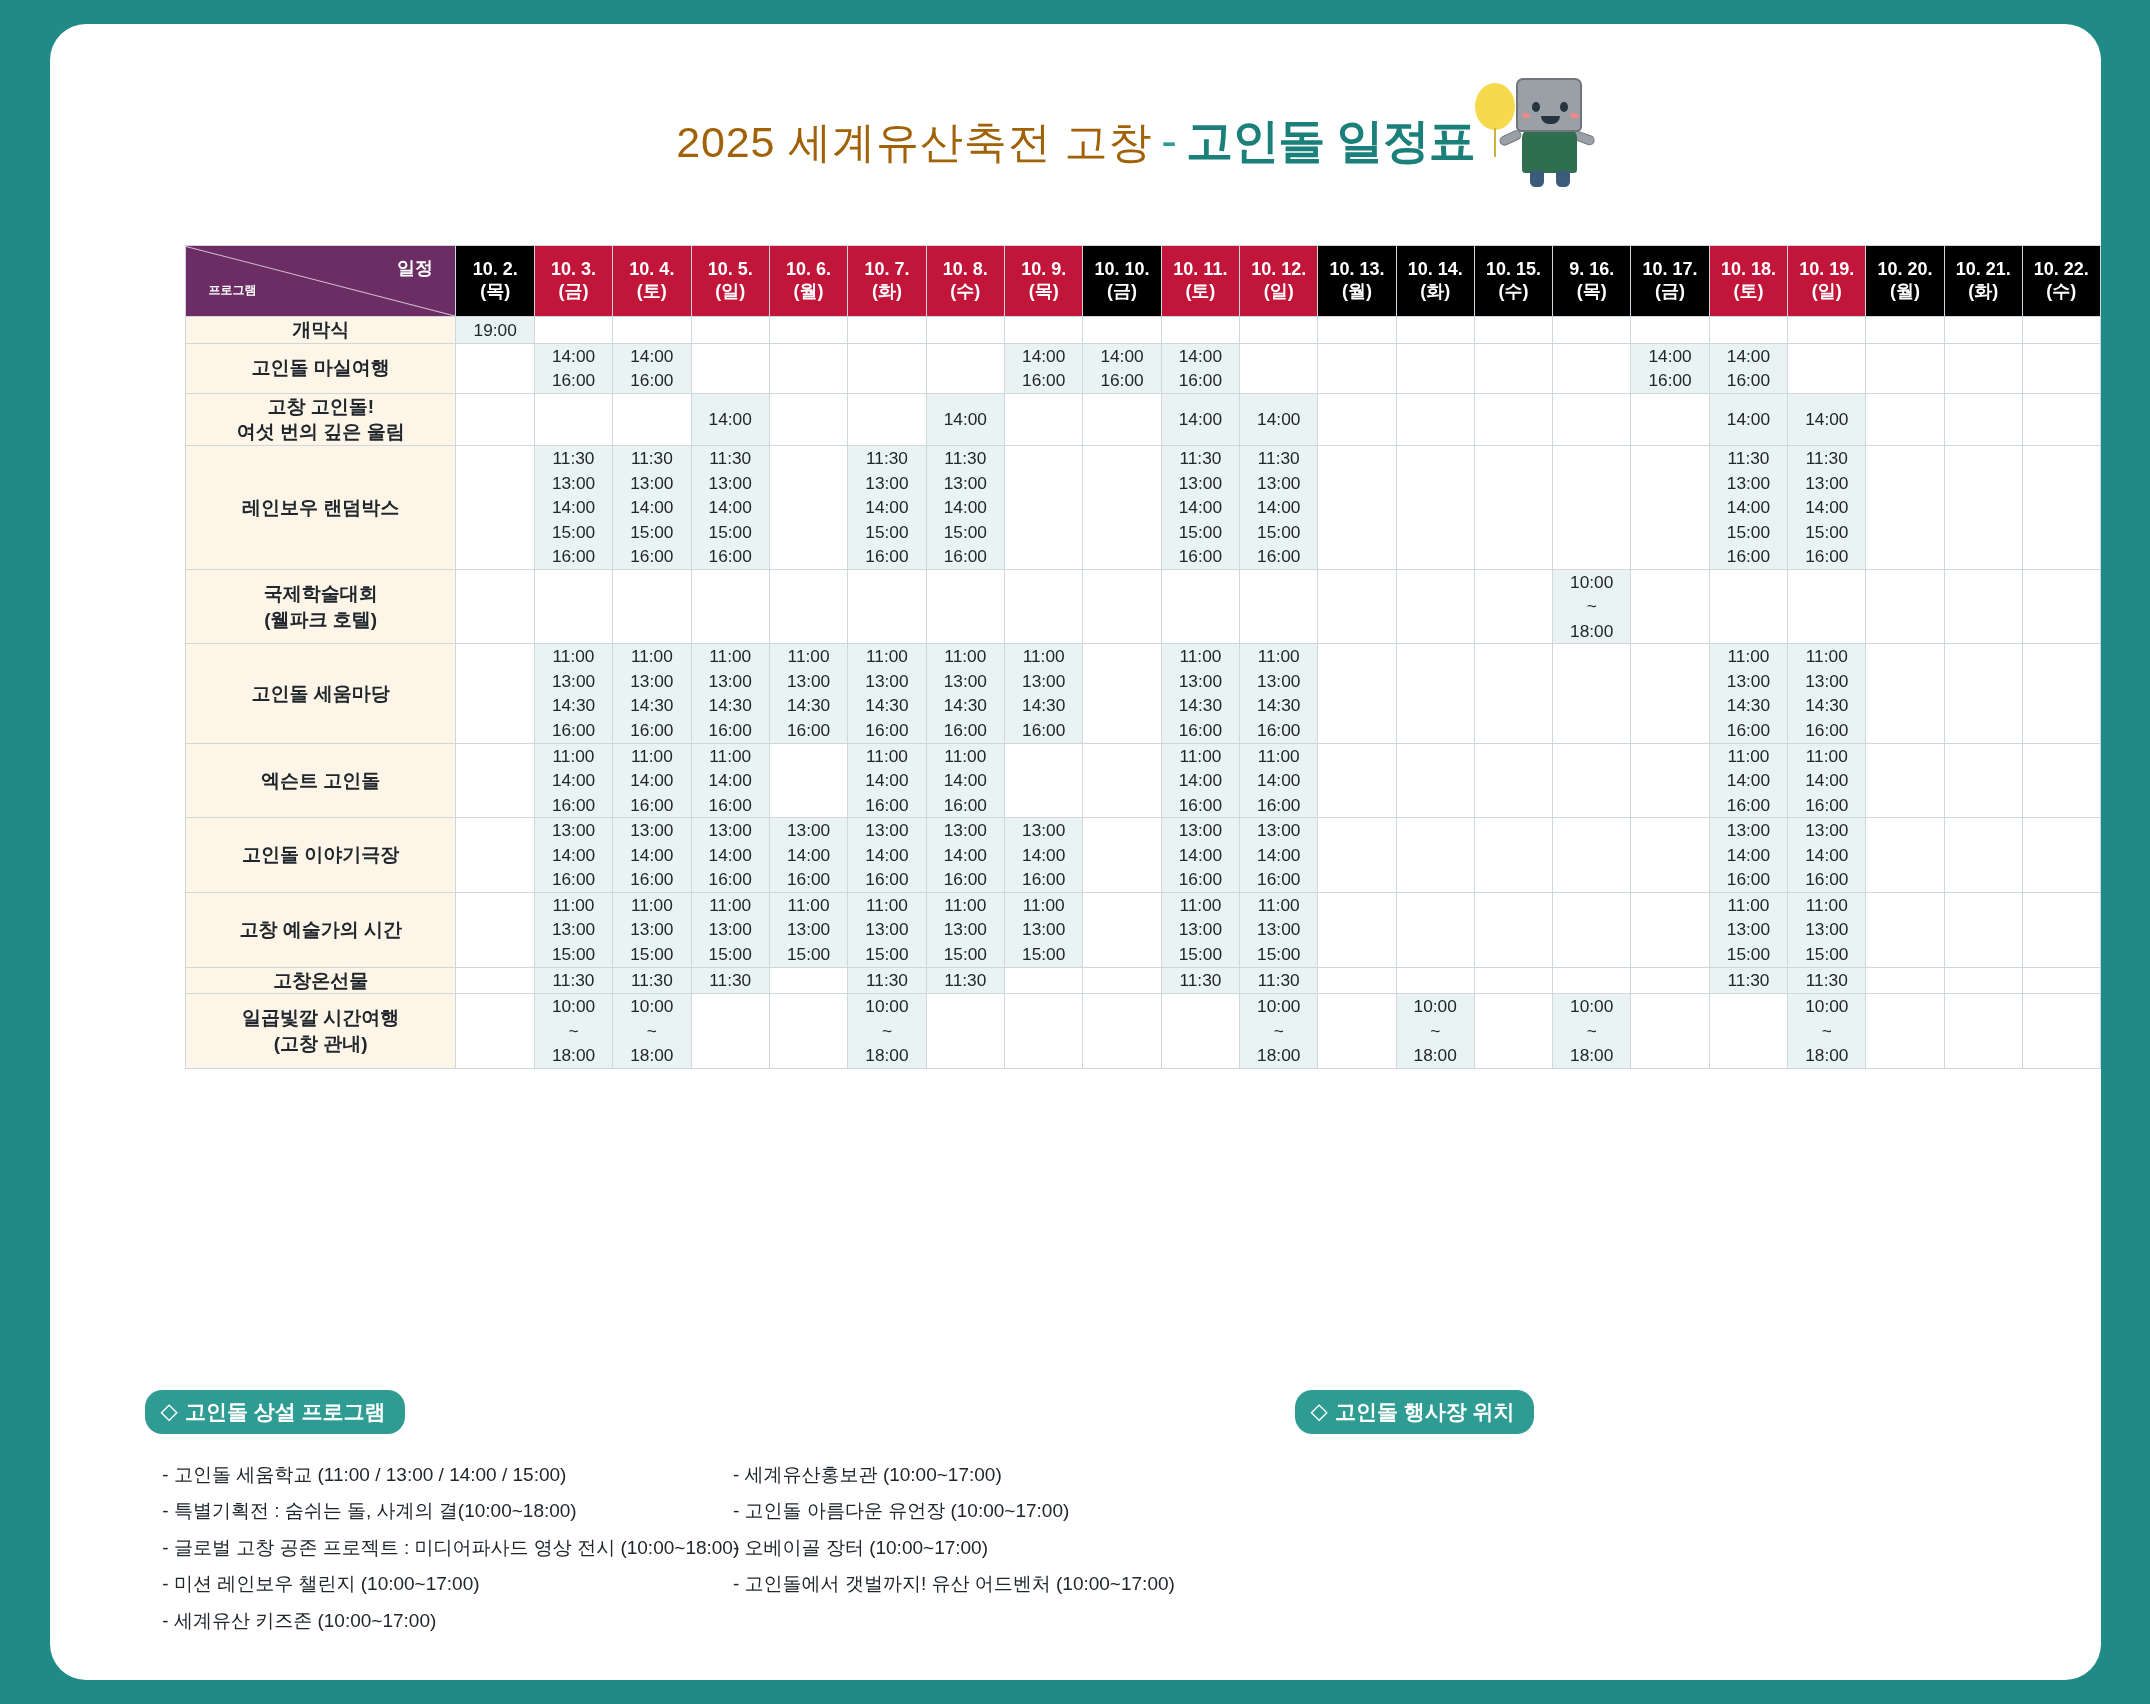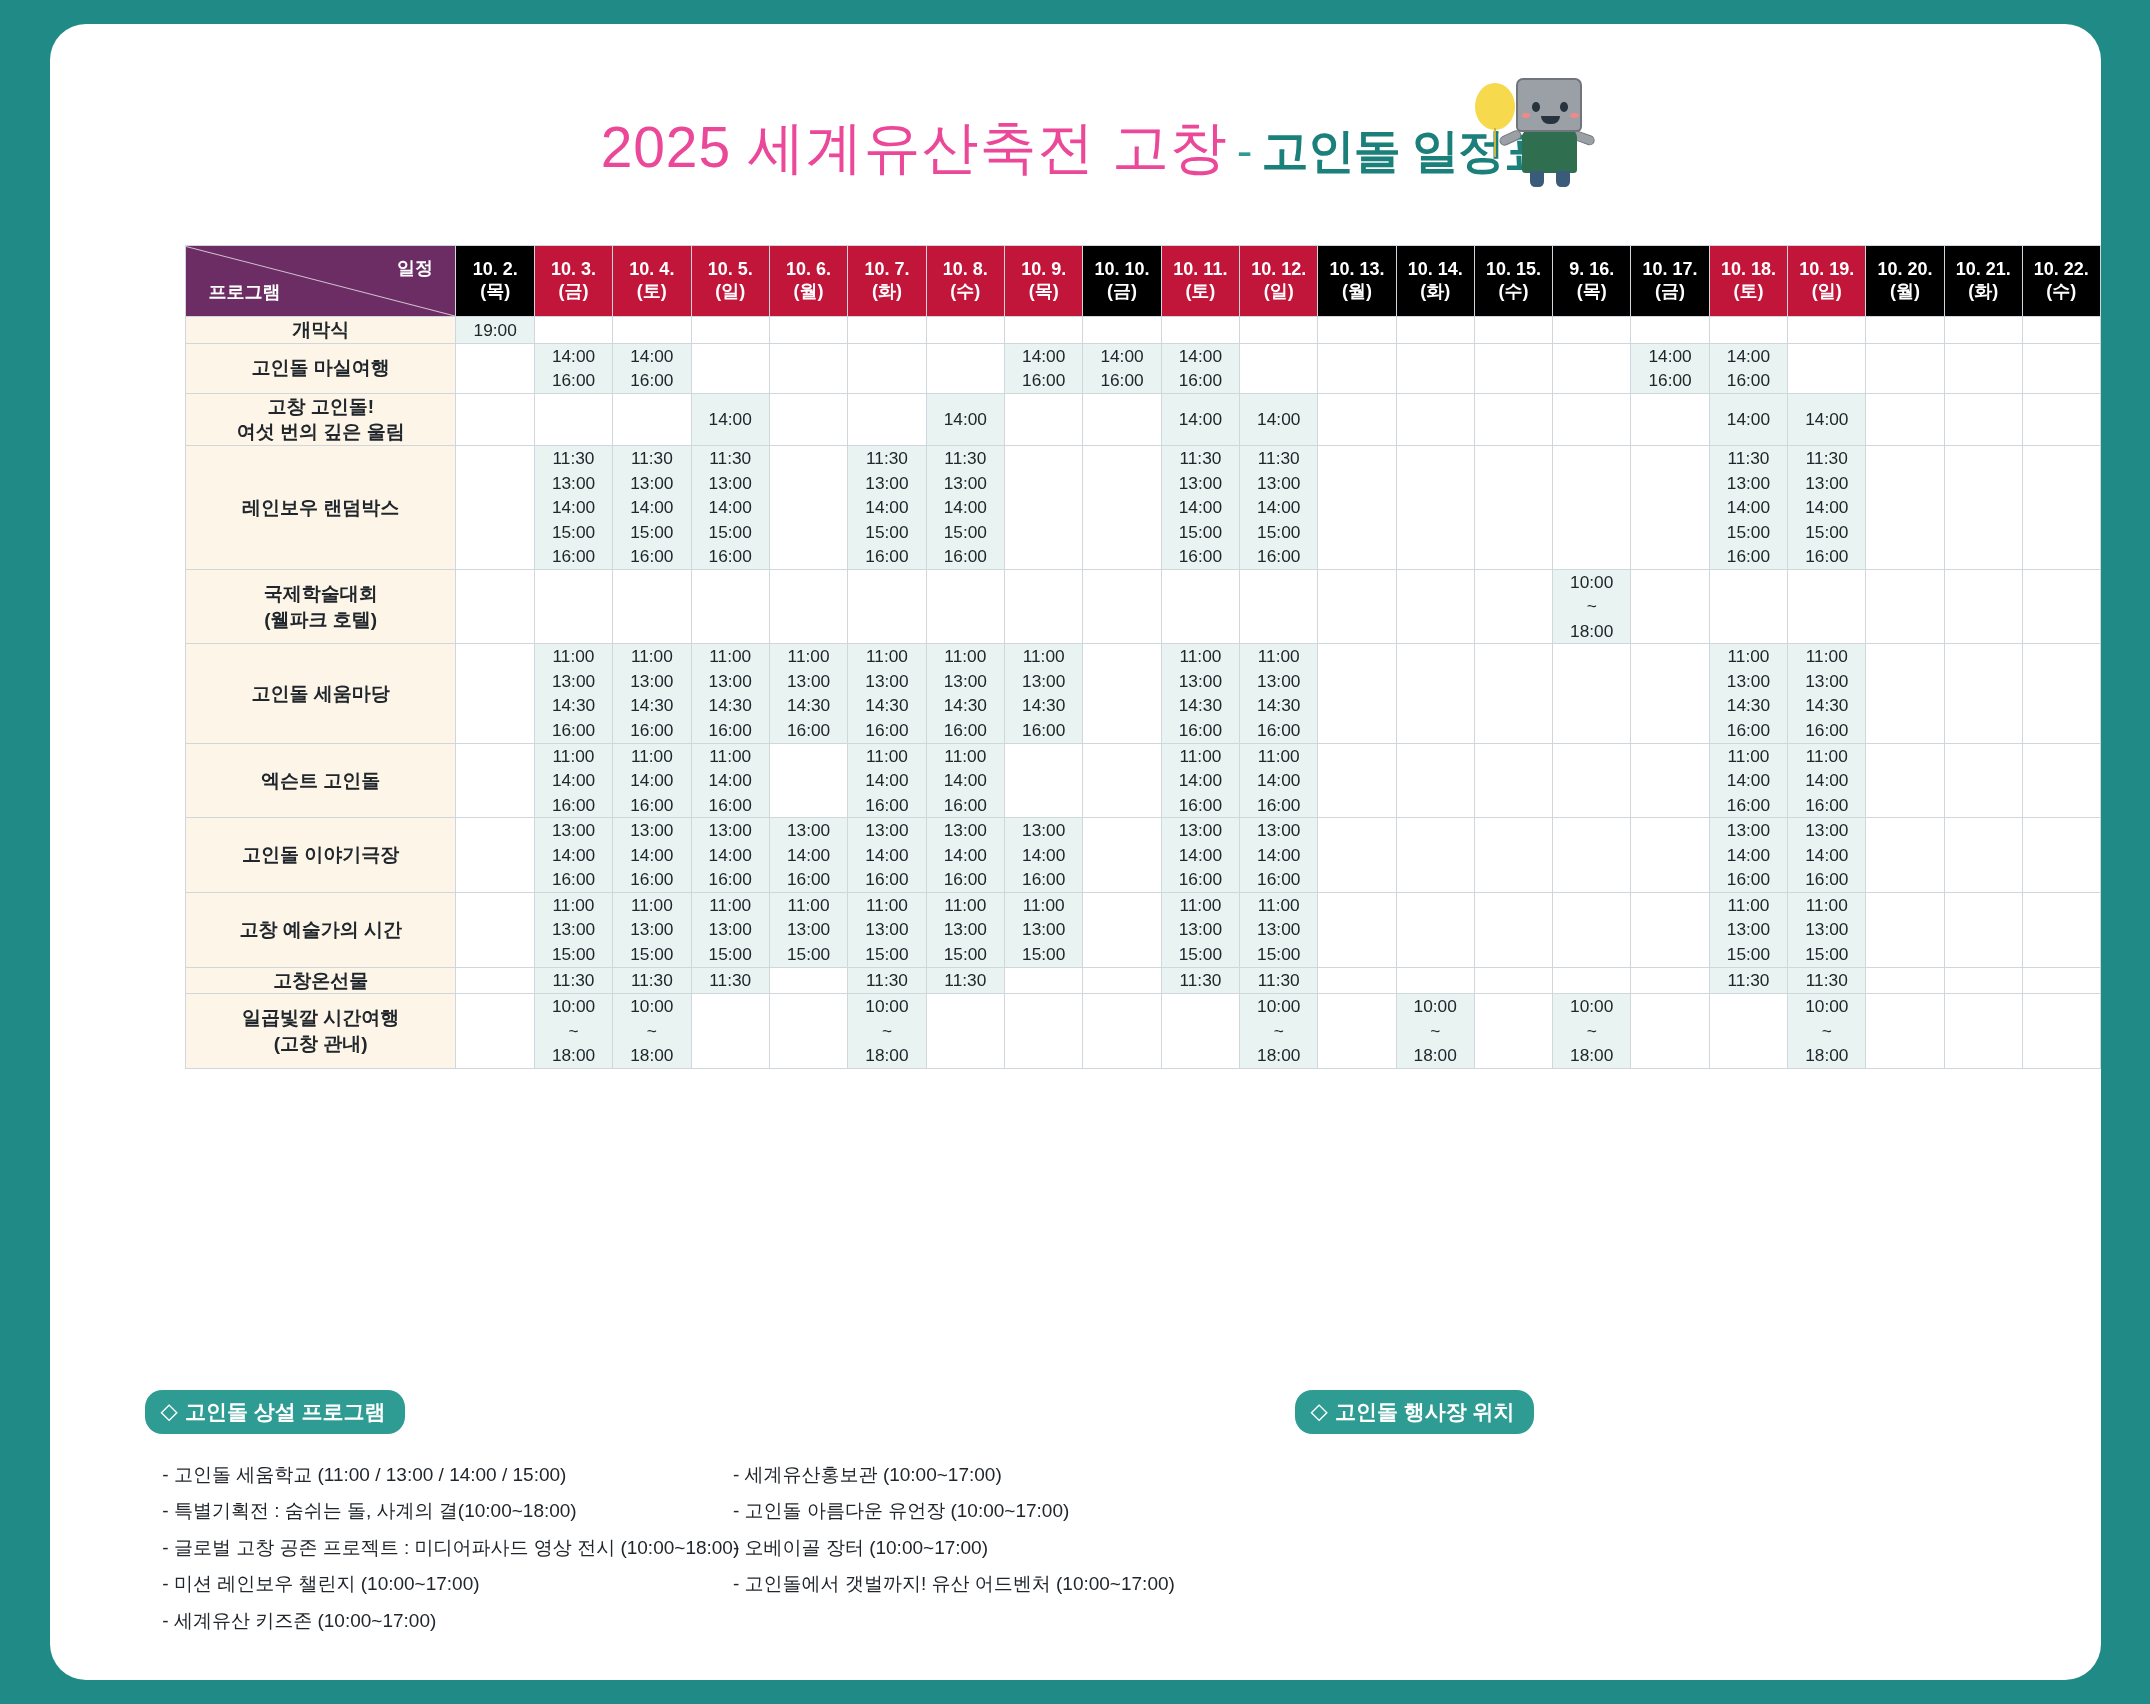--- a/index.html
+++ b/index.html
@@ -18,21 +18,21 @@
     border-radius: 36px;
   }
 
   
   .title-wrap {
     position: absolute; left: 0; top: 86px; width: 100%;
     text-align: center;
     white-space: nowrap;
   }
   .title-main {
-    font-size: 57px; font-weight: 400; color: #ec4899;
+    font-size: 43px; font-weight: 400; color: #a16207;
     letter-spacing: 0.9px;
   }
   .title-sep { font-size: 47px; color: #2f9c93; margin: 0 5.2px; }
   .title-bold {
     font-size: 47px; font-weight: bold; color: #1b7f7a;
     letter-spacing: -0.9px;
   }
   
   .mascot { position: absolute; left: 1418px; top: 52px; width: 147px; height: 112px; }
   .m-balloon {
@@ -82,21 +82,21 @@
     font-size: 18px;
     font-weight: bold;
     line-height: 1.22;
     border-color: rgba(255,255,255,0.55);
   }
   th.corner {
     width: 275px;
     background: #6b2d63;
     position: relative;
   }
-  th.corner .lbl-prog { position: absolute; left: 22.5px; bottom: 12px; font-size: 18px; }
+  th.corner .lbl-prog { position: absolute; left: 22.5px; bottom: 18px; font-size: 12px; }
   th.corner .lbl-date { position: absolute; right: 22.5px; top: 12px; font-size: 18px; }
   th.corner .diag {
     position: absolute; left:0; top:0; width:100%; height:100%;
     overflow: hidden;
   }
   th.corner .diag:after {
     content:""; position:absolute; left:-10%; top:-10%;
     width: 140%; height: 0.9px; background: rgba(255,255,255,0.7);
     transform: rotate(14.5deg); transform-origin: left center;
   }

